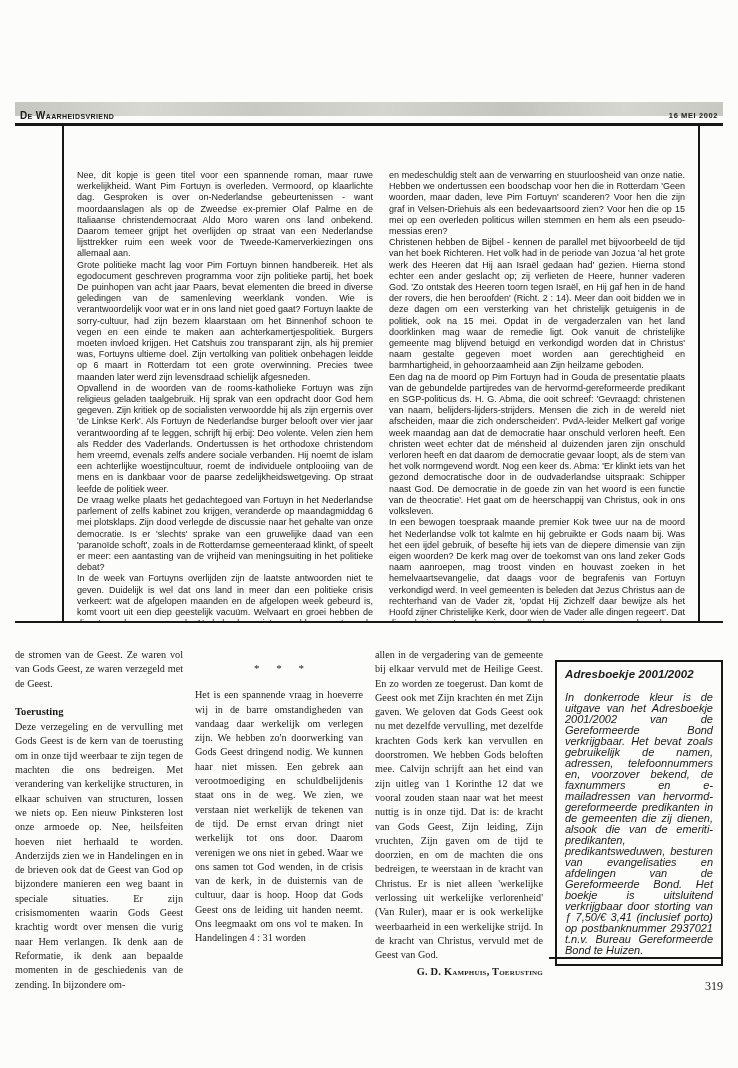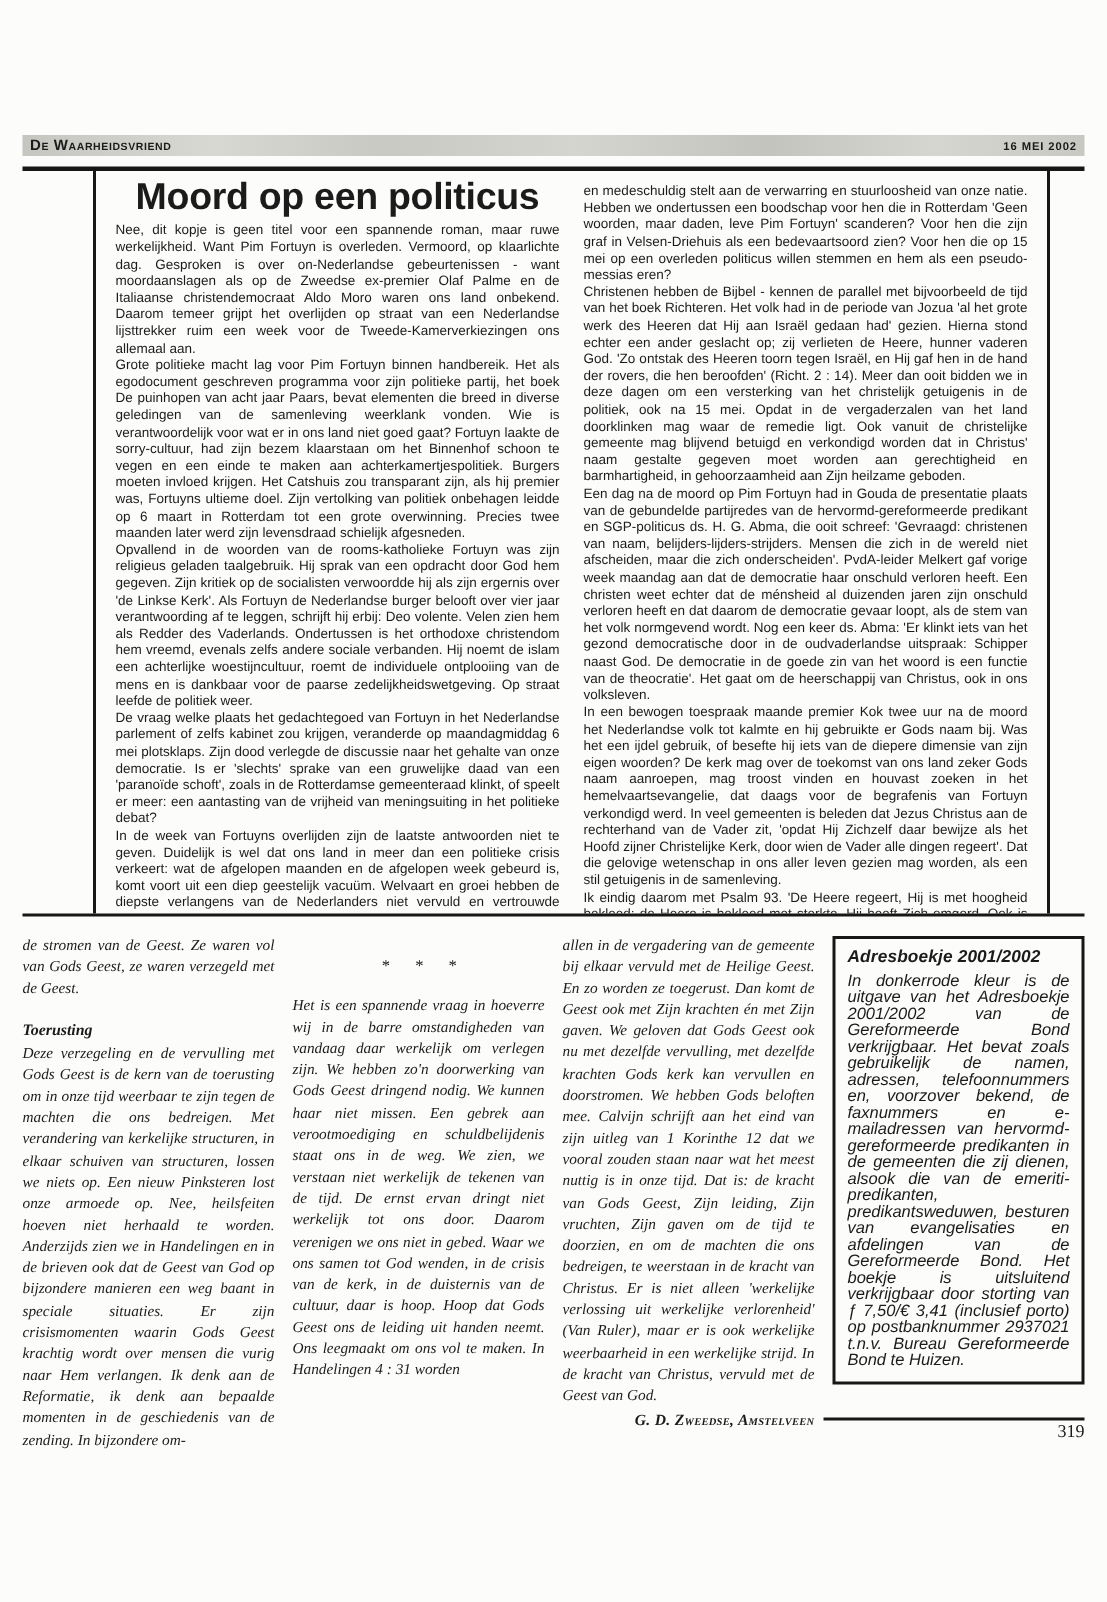--- a/index.html
+++ b/index.html
@@ -1,15 +1,15 @@
 <!DOCTYPE html>
 <html><head>
 <meta charset="utf-8">
 <style>
-  * { box-sizing: border-box; }
+  * { box-sizing: border-box; margin-top: 12px; }
   html, body { margin: 0; padding: 0; }
   body {
     width: 738px; height: 1068px;
     background: #fcfcfa;
     color: #1b1b1b;
     position: relative;
     overflow: hidden;
   }
 
   
@@ -43,21 +43,21 @@
     font-size: 25px; font-weight: bold; letter-spacing: -0.2px;
     text-align: center; margin: 4px 0 11px;
   }
 
   
   .lower {
     position: absolute; left: 15px; right: 15px; top: 624px;
     display: flex; gap: 12px;
     font-family: "Liberation Serif", serif;
   }
-  .lower-col { flex: 1 1 0; font-size: 10.2px; line-height: 14.3px; text-align: justify; font-style: italic; }
+  .lower-col { flex: 1 1 0; font-size: 10.2px; line-height: 14.3px; text-align: justify; }
   .lower-col p { margin: 0; }
   .section-heading { font-weight: bold; font-size: 10.6px; margin: 14px 0 1px; }
   .stars-separator { text-align: center; letter-spacing: 7px; font-size: 11px; margin: 13px 0 13px 7px; }
   .lower-signature {
     text-align: right; font-variant: small-caps; font-size: 10.4px;
     margin-top: 2px; letter-spacing: 0.2px; font-weight: bold;
   }
 
   
   .sidebar { flex: 0 0 168px; width: 168px; }
@@ -67,41 +67,40 @@
     font-family: "Liberation Sans", sans-serif;
     font-style: italic;
   }
   .sidebar-title { font-weight: bold; font-size: 11.5px; margin: 0 0 5px; letter-spacing: 0.1px; }
   .sidebar-body { font-size: 11px; line-height: 11px; text-align: justify; }
 
   
   .page-footer {
     position: absolute; right: 15px; top: 945px; width: 174px;
     border-top: 2px solid #171717;
-    padding-top: 0;
+    padding-top: 20px;
     text-align: right;
     font-family: "Liberation Serif", serif;
     font-size: 12px;
   }
 </style>
 </head>
 <body>
 
 <div class="masthead">
   <span class="masthead-title">De Waarheidsvriend</span>
   <span class="masthead-date">16 MEI 2002</span>
 </div>
 
 <div class="top-rule"></div>
 <div class="bottom-rule"></div>
 
 <div class="article-box">
   <div class="article-cols">
     <div class="article-col">
-      <h1 class="article-title">Moord op een politicus</h1>
       <div>
           <p>Nee, dit kopje is geen titel voor een spannende roman, maar ruwe werkelijkheid. Want Pim Fortuyn is overleden. Vermoord, op klaarlichte dag. Gesproken is over on-Nederlandse gebeurtenissen - want moordaanslagen als op de Zweedse ex-premier Olaf Palme en de Italiaanse christendemocraat Aldo Moro waren ons land onbekend. Daarom temeer grijpt het overlijden op straat van een Nederlandse lijsttrekker ruim een week voor de Tweede-Kamerverkiezingen ons allemaal aan.</p>
           <p>Grote politieke macht lag voor Pim Fortuyn binnen handbereik. Het als egodocument geschreven programma voor zijn politieke partij, het boek De puinhopen van acht jaar Paars, bevat elementen die breed in diverse geledingen van de samenleving weerklank vonden. Wie is verantwoordelijk voor wat er in ons land niet goed gaat? Fortuyn laakte de sorry-cultuur, had zijn bezem klaarstaan om het Binnenhof schoon te vegen en een einde te maken aan achterkamertjespolitiek. Burgers moeten invloed krijgen. Het Catshuis zou transparant zijn, als hij premier was, Fortuyns ultieme doel. Zijn vertolking van politiek onbehagen leidde op 6 maart in Rotterdam tot een grote overwinning. Precies twee maanden later werd zijn levensdraad schielijk afgesneden.</p>
           <p>Opvallend in de woorden van de rooms-katholieke Fortuyn was zijn religieus geladen taalgebruik. Hij sprak van een opdracht door God hem gegeven. Zijn kritiek op de socialisten verwoordde hij als zijn ergernis over 'de Linkse Kerk'. Als Fortuyn de Nederlandse burger belooft over vier jaar verantwoording af te leggen, schrijft hij erbij: Deo volente. Velen zien hem als Redder des Vaderlands. Ondertussen is het orthodoxe christendom hem vreemd, evenals zelfs andere sociale verbanden. Hij noemt de islam een achterlijke woestijncultuur, roemt de individuele ontplooiing van de mens en is dankbaar voor de paarse zedelijkheidswetgeving. Op straat leefde de politiek weer.</p>
           <p>De vraag welke plaats het gedachtegoed van Fortuyn in het Nederlandse parlement of zelfs kabinet zou krijgen, veranderde op maandagmiddag 6 mei plotsklaps. Zijn dood verlegde de discussie naar het gehalte van onze democratie. Is er 'slechts' sprake van een gruwelijke daad van een 'paranoïde schoft', zoals in de Rotterdamse gemeenteraad klinkt, of speelt er meer: een aantasting van de vrijheid van meningsuiting in het politieke debat?</p>
           <p>In de week van Fortuyns overlijden zijn de laatste antwoorden niet te geven. Duidelijk is wel dat ons land in meer dan een politieke crisis verkeert: wat de afgelopen maanden en de afgelopen week gebeurd is, komt voort uit een diep geestelijk vacuüm. Welvaart en groei hebben de diepste verlangens van de Nederlanders niet vervuld en vertrouwde ideologieën kunnen de mensen niet vasthouden. Ook de kerk heeft sterk aan betekenis in het publieke leven ingeboet - een feit dat ons allen medeverantwoordelijk</p>
         </div>
     </div>
     <div class="article-col">
       <div>
@@ -121,21 +120,21 @@
     <p>de stromen van de Geest. Ze waren vol van Gods Geest, ze waren verzegeld met de Geest.</p>
     <h3 class="section-heading">Toerusting</h3>
     <p>Deze verzegeling en de vervulling met Gods Geest is de kern van de toerusting om in onze tijd weerbaar te zijn tegen de machten die ons bedreigen. Met verandering van kerkelijke structuren, in elkaar schuiven van structuren, lossen we niets op. Een nieuw Pinksteren lost onze armoede op. Nee, heilsfeiten hoeven niet herhaald te worden. Anderzijds zien we in Handelingen en in de brieven ook dat de Geest van God op bijzondere manieren een weg baant in speciale situaties. Er zijn crisismomenten waarin Gods Geest krachtig wordt over mensen die vurig naar Hem verlangen. Ik denk aan de Reformatie, ik denk aan bepaalde momenten in de geschiedenis van de zending. In bijzondere om-</p>
   </div>
   <div class="lower-col">
     <div class="stars-separator">* * *</div>
     <p>Het is een spannende vraag in hoeverre wij in de barre omstandigheden van vandaag daar werkelijk om verlegen zijn. We hebben zo'n doorwerking van Gods Geest dringend nodig. We kunnen haar niet missen. Een gebrek aan verootmoediging en schuldbelijdenis staat ons in de weg. We zien, we verstaan niet werkelijk de tekenen van de tijd. De ernst ervan dringt niet werkelijk tot ons door. Daarom verenigen we ons niet in gebed. Waar we ons samen tot God wenden, in de crisis van de kerk, in de duisternis van de cultuur, daar is hoop. Hoop dat Gods Geest ons de leiding uit handen neemt. Ons leegmaakt om ons vol te maken. In Handelingen 4 : 31 worden</p>
   </div>
   <div class="lower-col">
     <p>allen in de vergadering van de gemeente bij elkaar vervuld met de Heilige Geest. En zo worden ze toegerust. Dan komt de Geest ook met Zijn krachten én met Zijn gaven. We geloven dat Gods Geest ook nu met dezelfde vervulling, met dezelfde krachten Gods kerk kan vervullen en doorstromen. We hebben Gods beloften mee. Calvijn schrijft aan het eind van zijn uitleg van 1 Korinthe 12 dat we vooral zouden staan naar wat het meest nuttig is in onze tijd. Dat is: de kracht van Gods Geest, Zijn leiding, Zijn vruchten, Zijn gaven om de tijd te doorzien, en om de machten die ons bedreigen, te weerstaan in de kracht van Christus. Er is niet alleen 'werkelijke verlossing uit werkelijke verlorenheid' (Van Ruler), maar er is ook werkelijke weerbaarheid in een werkelijke strijd. In de kracht van Christus, vervuld met de Geest van God.</p>
-    <div class="lower-signature">G. D. Zweedse, Amstelveen</div>
+    <div class="lower-signature">G. D. Kamphuis, Toerusting</div>
   </div>
   <div class="sidebar">
     <div class="sidebar-box">
       <h4 class="sidebar-title">Adresboekje 2001/2002</h4>
       <div class="sidebar-body">In donkerrode kleur is de uitgave van het Adresboekje 2001/2002 van de Gereformeerde Bond verkrijgbaar. Het bevat zoals gebruikelijk de namen, adressen, telefoonnummers en, voorzover bekend, de faxnummers en e-mailadressen van hervormd-gereformeerde predikanten in de gemeenten die zij dienen, alsook die van de emeriti-predikanten, predikantsweduwen, besturen van evangelisaties en afdelingen van de Gereformeerde Bond. Het boekje is uitsluitend verkrijgbaar door storting van ƒ 7,50/€ 3,41 (inclusief porto) op postbanknummer 2937021 t.n.v. Bureau Gereformeerde Bond te Huizen.</div>
     </div>
   </div>
 </div>
 
 <div class="page-footer">

